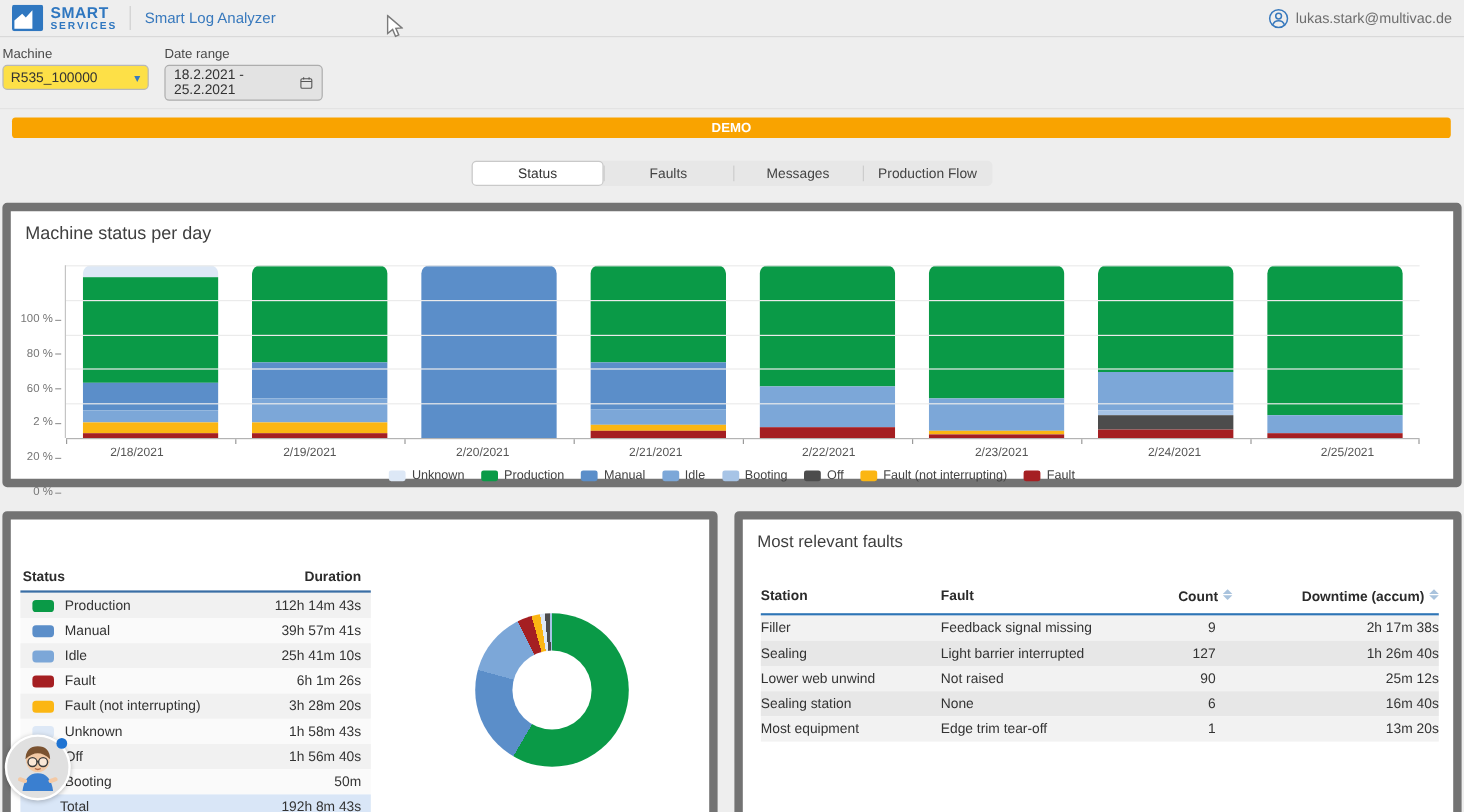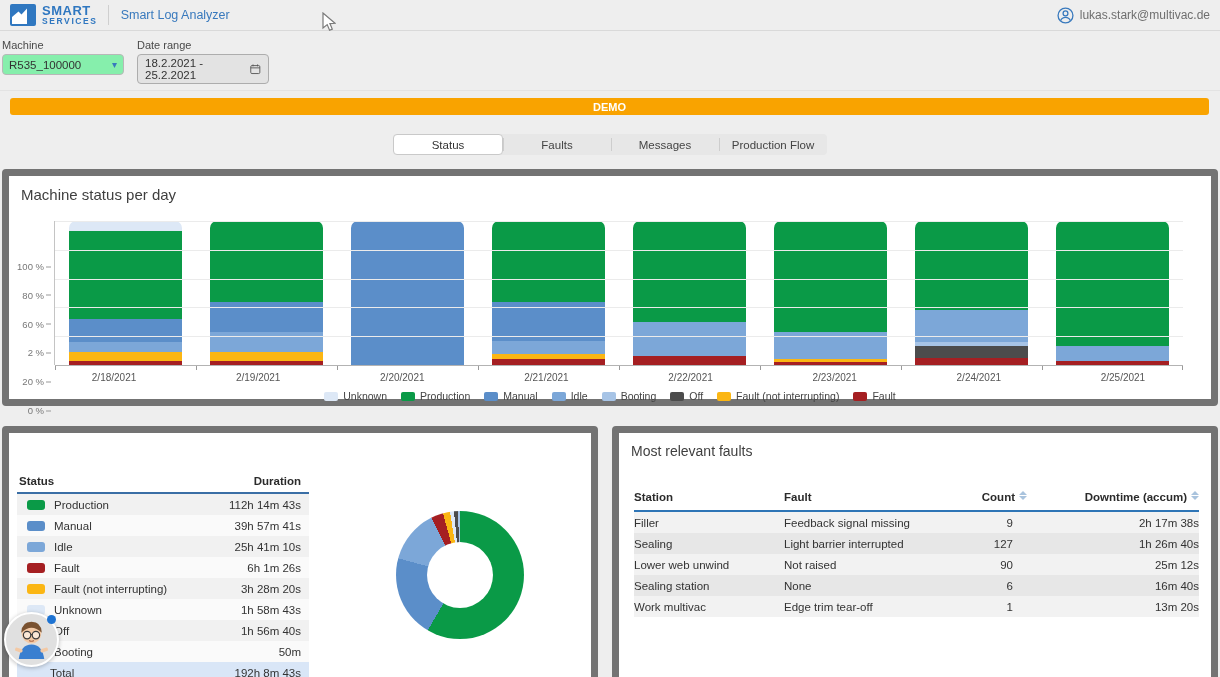--- a/index.html
+++ b/index.html
@@ -12,21 +12,21 @@
   .logo-text { line-height:1; color:#2f77c0; }
   .logo-text .l1 { font-size:13px; font-weight:bold; letter-spacing:.5px; }
   .logo-text .l2 { font-size:8.5px; font-weight:bold; letter-spacing:1.6px; }
   .top-divider { width:1px; height:20px; background:#cfcfcf; margin:0 12px 0 10px; }
   .app-title { color:#3879bd; font-size:12.5px; }
   .top-right { margin-left:auto; display:flex; align-items:center; gap:6px; color:#6e6e6e; font-size:12px; }
 
   
   .filters { padding:8px 0 0 2px; height:60px; border-bottom:1px solid #e3e3e3; display:flex; gap:13px; }
   .field label { display:block; font-size:11px; color:#4a4a4a; margin-bottom:3px; }
-  .select { width:122px; height:21px; background:#86efac; border:1px solid #b8b8b8; border-radius:4px;
+  .select { width:122px; height:21px; background:#fde047; border:1px solid #b8b8b8; border-radius:4px;
             font-size:11.5px; color:#333; display:flex; align-items:center; padding:0 6px; justify-content:space-between; }
   .select .chev { color:#3879bd; font-size:10px; }
   .dateinput { width:132px; height:21px; background:#e3e3e3; border:1px solid #adadad; border-radius:4px;
                font-size:11.5px; color:#333; display:flex; align-items:center; gap:6px; padding:14px 7px; justify-content:space-between;}
 
   
   .banner { margin:7px 11px 0 10px; height:17px; border-radius:3px; background:#f9a300;
             color:#fff; font-size:11px; font-weight:bold; display:flex; align-items:center; justify-content:center; }
   .tabs { margin:19px auto 0 auto; width:434px; height:21px; background:#e7e7e7; border-radius:4px; display:flex; }
   .tab { flex:1; font-size:11.5px; color:#444; display:flex; align-items:center; justify-content:center; position:relative; cursor:default;}
@@ -388,21 +388,21 @@
             <span class="right count">90</span>
             <span class="right">25m 12s</span>
           </div>
           <div class="f-row">
             <span class="">Sealing station</span>
             <span class="">None</span>
             <span class="right count">6</span>
             <span class="right">16m 40s</span>
           </div>
           <div class="f-row">
-            <span class="">Work multivac</span>
+            <span class="">Most equipment</span>
             <span class="">Edge trim tear-off</span>
             <span class="right count">1</span>
             <span class="right">13m 20s</span>
           </div>
         </div>
     </div>
   </div>
 </div>
 
 <div class="assistant">

